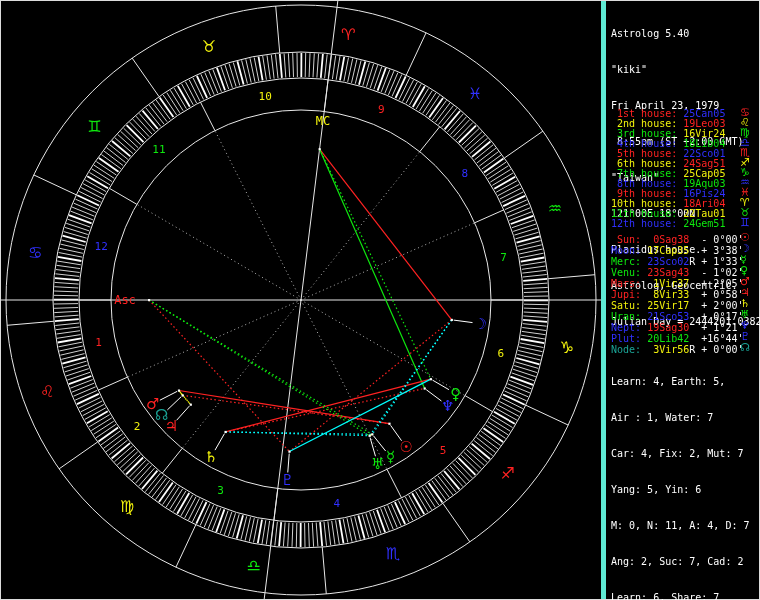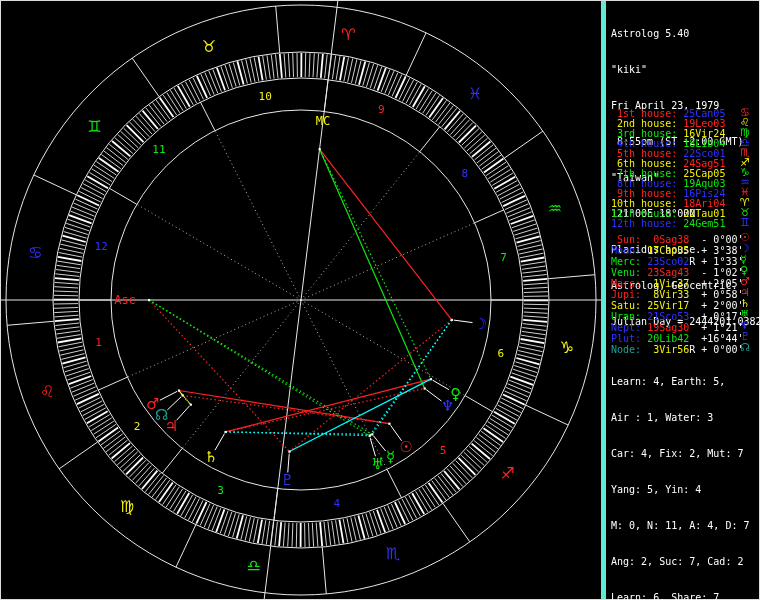--- a/index.html
+++ b/index.html
@@ -157,21 +157,21 @@
       <div>Placidus house.</div>
       <div>Astrolog, Geocentric.</div>
       <div>Julian Day = 2444201.0382</div>
     </div>
 
     <div class="block housesB" id="housesBox"><div class="row"><span style="color: rgb(255, 34, 34);"> 1st house:</span><span style="color: rgb(48, 48, 255);"> 25Can05</span><span class="g" style="color: rgb(255, 34, 34);">♋</span></div><div class="row"><span style="color: rgb(242, 242, 12);"> 2nd house:</span><span style="color: rgb(255, 34, 34);"> 19Leo03</span><span class="g" style="color: rgb(242, 242, 12);">♌</span></div><div class="row"><span style="color: rgb(14, 232, 14);"> 3rd house:</span><span style="color: rgb(242, 242, 12);"> 16Vir24</span><span class="g" style="color: rgb(14, 232, 14);">♍</span></div><div class="row"><span style="color: rgb(48, 48, 255);"> 4th house:</span><span style="color: rgb(14, 232, 14);"> 18Lib04</span><span class="g" style="color: rgb(48, 48, 255);">♎</span></div><div class="row"><span style="color: rgb(255, 34, 34);"> 5th house:</span><span style="color: rgb(48, 48, 255);"> 22Sco01</span><span class="g" style="color: rgb(255, 34, 34);">♏</span></div><div class="row"><span style="color: rgb(242, 242, 12);"> 6th house:</span><span style="color: rgb(255, 34, 34);"> 24Sag51</span><span class="g" style="color: rgb(242, 242, 12);">♐</span></div><div class="row"><span style="color: rgb(14, 232, 14);"> 7th house:</span><span style="color: rgb(242, 242, 12);"> 25Cap05</span><span class="g" style="color: rgb(14, 232, 14);">♑</span></div><div class="row"><span style="color: rgb(48, 48, 255);"> 8th house:</span><span style="color: rgb(14, 232, 14);"> 19Aqu03</span><span class="g" style="color: rgb(48, 48, 255);">♒</span></div><div class="row"><span style="color: rgb(255, 34, 34);"> 9th house:</span><span style="color: rgb(48, 48, 255);"> 16Pis24</span><span class="g" style="color: rgb(255, 34, 34);">♓</span></div><div class="row"><span style="color: rgb(242, 242, 12);">10th house:</span><span style="color: rgb(255, 34, 34);"> 18Ari04</span><span class="g" style="color: rgb(242, 242, 12);">♈</span></div><div class="row"><span style="color: rgb(14, 232, 14);">11th house:</span><span style="color: rgb(242, 242, 12);"> 22Tau01</span><span class="g" style="color: rgb(14, 232, 14);">♉</span></div><div class="row"><span style="color: rgb(48, 48, 255);">12th house:</span><span style="color: rgb(14, 232, 14);"> 24Gem51</span><span class="g" style="color: rgb(48, 48, 255);">♊</span></div></div>
     <div class="block planetsB" id="planetsBox"><div class="row"><span style="color: rgb(255, 34, 34);"> Sun:</span><span style="color: rgb(255, 34, 34);">  0Sag38</span><span style="color: rgb(248, 248, 248);"> </span><span style="color: rgb(248, 248, 248);"> - 0°00'</span><span class="g" style="color: rgb(255, 34, 34);">☉</span></div><div class="row"><span style="color: rgb(48, 48, 255);">Moon:</span><span style="color: rgb(242, 242, 12);"> 17Cap35</span><span style="color: rgb(248, 248, 248);"> </span><span style="color: rgb(248, 248, 248);"> + 3°38'</span><span class="g" style="color: rgb(48, 48, 255);">☽</span></div><div class="row"><span style="color: rgb(14, 232, 14);">Merc:</span><span style="color: rgb(48, 48, 255);"> 23Sco02</span><span style="color: rgb(248, 248, 248);">R</span><span style="color: rgb(248, 248, 248);"> + 1°33'</span><span class="g" style="color: rgb(14, 232, 14);">☿</span></div><div class="row"><span style="color: rgb(14, 232, 14);">Venu:</span><span style="color: rgb(255, 34, 34);"> 23Sag43</span><span style="color: rgb(248, 248, 248);"> </span><span style="color: rgb(248, 248, 248);"> - 1°02'</span><span class="g" style="color: rgb(14, 232, 14);">♀</span></div><div class="row"><span style="color: rgb(255, 34, 34);">Mars:</span><span style="color: rgb(242, 242, 12);">  1Vir37</span><span style="color: rgb(248, 248, 248);"> </span><span style="color: rgb(248, 248, 248);"> + 2°05'</span><span class="g" style="color: rgb(255, 34, 34);">♂</span></div><div class="row"><span style="color: rgb(255, 34, 34);">Jupi:</span><span style="color: rgb(242, 242, 12);">  8Vir33</span><span style="color: rgb(248, 248, 248);"> </span><span style="color: rgb(248, 248, 248);"> + 0°58'</span><span class="g" style="color: rgb(255, 34, 34);">♃</span></div><div class="row"><span style="color: rgb(242, 242, 12);">Satu:</span><span style="color: rgb(242, 242, 12);"> 25Vir17</span><span style="color: rgb(248, 248, 248);"> </span><span style="color: rgb(248, 248, 248);"> + 2°00'</span><span class="g" style="color: rgb(242, 242, 12);">♄</span></div><div class="row"><span style="color: rgb(14, 232, 14);">Uran:</span><span style="color: rgb(48, 48, 255);"> 21Sco53</span><span style="color: rgb(248, 248, 248);"> </span><span style="color: rgb(248, 248, 248);"> + 0°17'</span><span class="g" style="color: rgb(14, 232, 14);">♅</span></div><div class="row"><span style="color: rgb(48, 48, 255);">Nept:</span><span style="color: rgb(255, 34, 34);"> 19Sag30</span><span style="color: rgb(248, 248, 248);"> </span><span style="color: rgb(248, 248, 248);"> + 1°21'</span><span class="g" style="color: rgb(48, 48, 255);">♆</span></div><div class="row"><span style="color: rgb(48, 48, 255);">Plut:</span><span style="color: rgb(14, 232, 14);"> 20Lib42</span><span style="color: rgb(248, 248, 248);"> </span><span style="color: rgb(248, 248, 248);"> +16°44'</span><span class="g" style="color: rgb(48, 48, 255);">♇</span></div><div class="row"><span style="color: rgb(26, 163, 150);">Node:</span><span style="color: rgb(242, 242, 12);">  3Vir56</span><span style="color: rgb(248, 248, 248);">R</span><span style="color: rgb(248, 248, 248);"> + 0°00'</span><span class="g" style="color: rgb(26, 163, 150);">☊</span></div></div>
 
     <div class="block statsB">
       <div>Learn: 4, Earth: 5,</div>
-      <div>Air : 1, Water: 3</div>
+      <div>Air : 1, Water: 7</div>
       <div>Car: 4, Fix: 2, Mut: 7</div>
-      <div>Yang: 5, Yin: 4</div>
+      <div>Yang: 5, Yin: 6</div>
       <div>M: 0, N: 11, A: 4, D: 7</div>
       <div>Ang: 2, Suc: 7, Cad: 2</div>
       <div>Learn: 6, Share: 7</div>
     </div>
   </aside>
 </div>
 
 </body></html>

